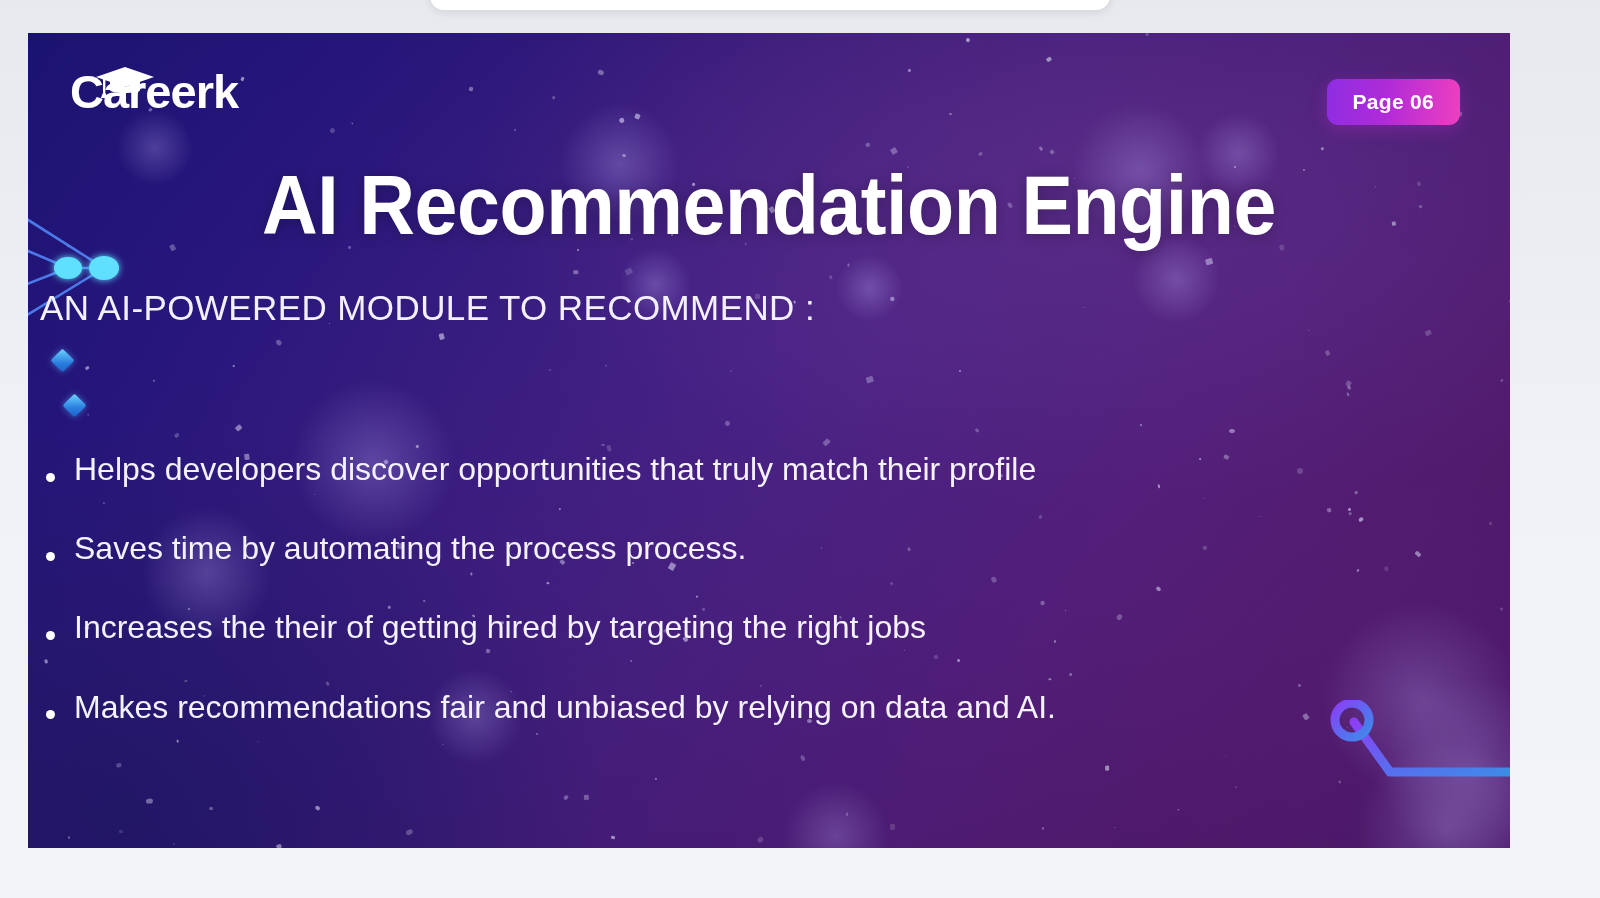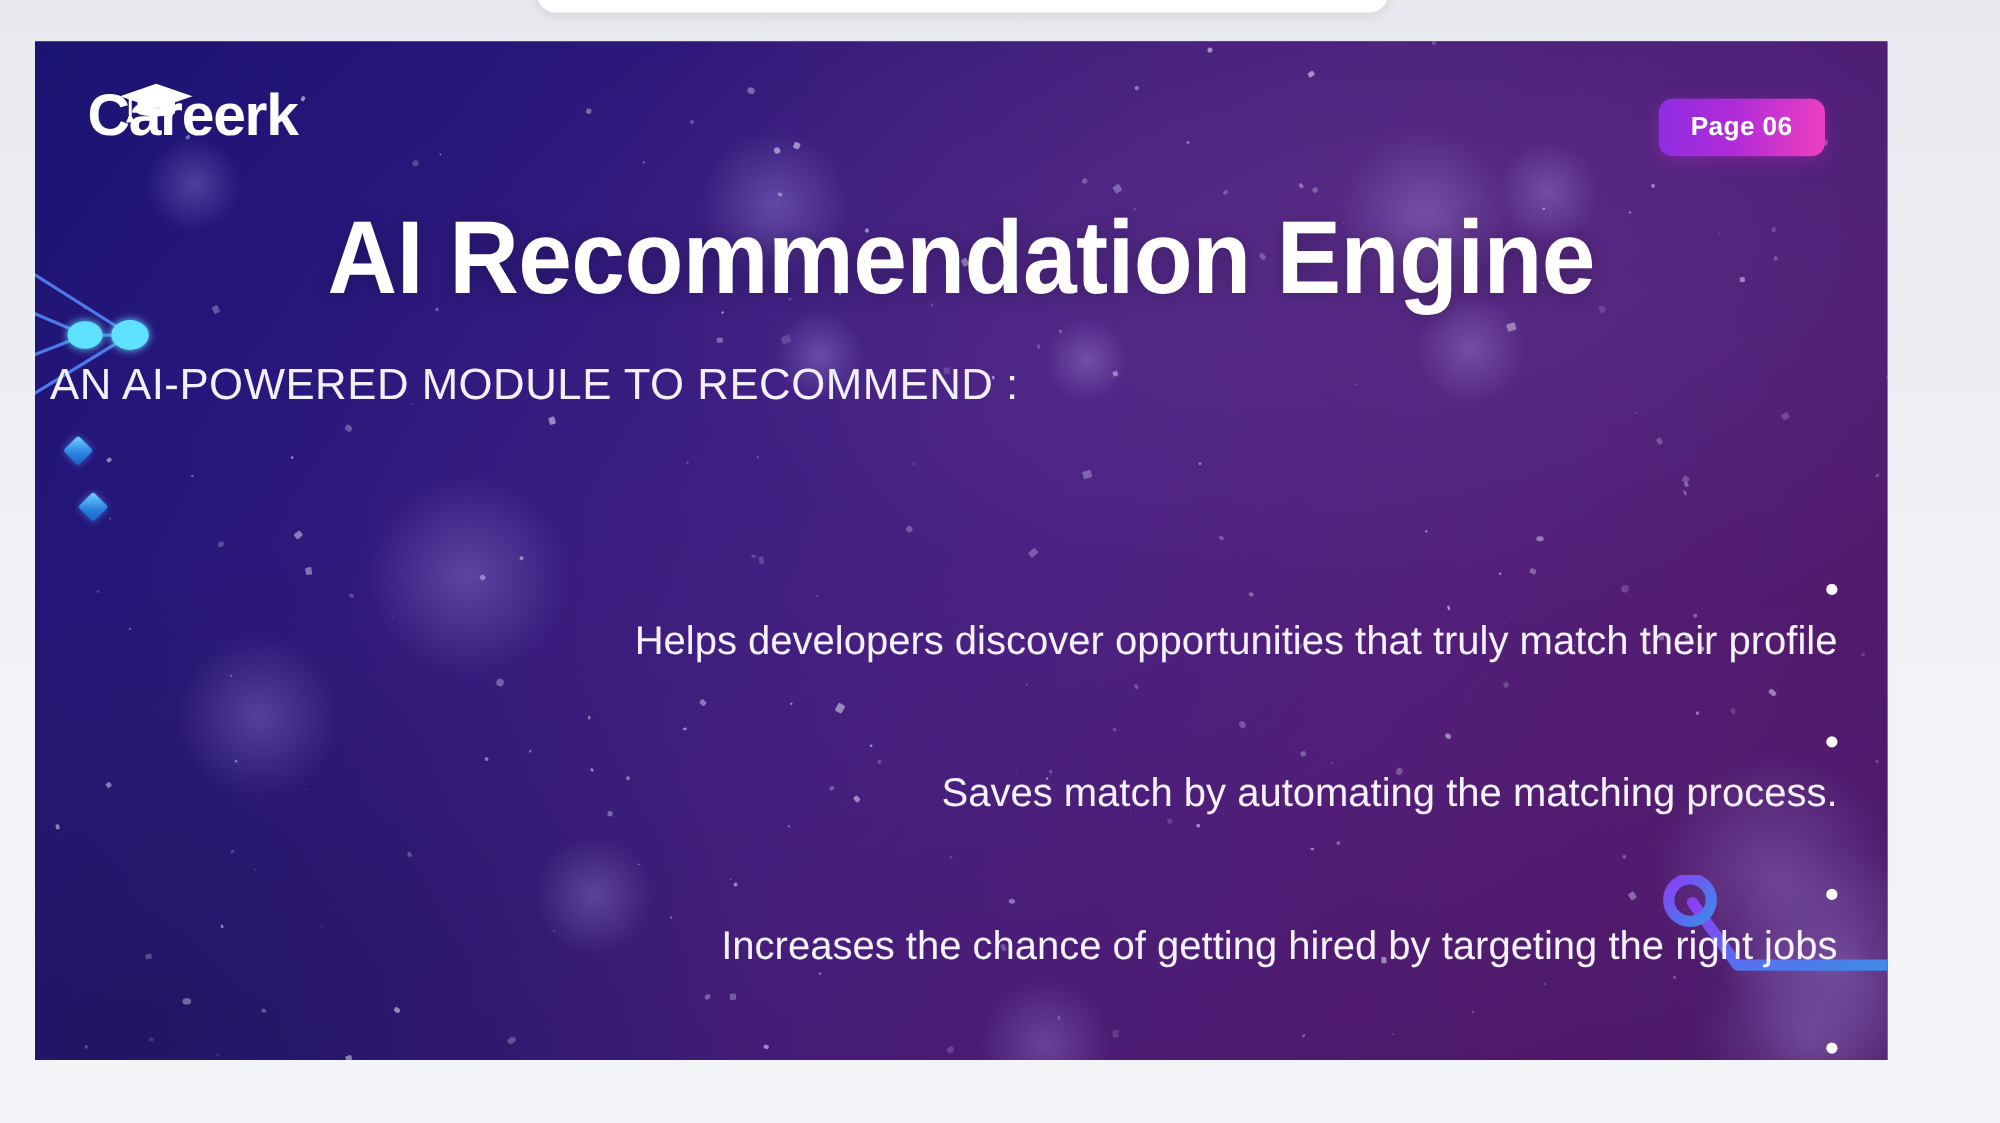--- a/index.html
+++ b/index.html
@@ -110,23 +110,23 @@
     width:17px; height:17px;
     background:linear-gradient(135deg,#6fd6ff 0%, #2a7fe0 60%, #1b5fc4 100%);
     transform:rotate(45deg);
     border-radius:2px;
     flex:none;
     box-shadow:0 0 6px rgba(90,180,255,.55);
   }
 
   .dot-list{ list-style:none; margin:38px 0 0 8px; }
   .dot-item{
-    display:flex; align-items:flex-end; gap:19px;
+    display:flex; align-items:center; gap:19px;
     font-size:32px; color:#f5f2ff; font-weight:400;
-    margin-bottom:44px; line-height:1.1;flex-direction:column;
+    margin-bottom:44px; line-height:1.1;
   }
   .dot{
     width:9px; height:9px; border-radius:50%;
     background:#ffffff; flex:none; margin-top:15px;
   }
 
   
   #net-decor{ position:absolute; left:-4px; top:160px; z-index:3; }
   
   #node-decor{ position:absolute; right:0; bottom:28px; z-index:3; }
@@ -384,28 +384,29 @@
       </li>
     </ul>
 
     <ul class="dot-list">
       <li class="dot-item">
         <span class="dot"></span>
         <span>Helps developers discover opportunities that truly match their profile</span>
       </li>
       <li class="dot-item">
         <span class="dot"></span>
-        <span>Saves match by automating the matching process.</span>
+        <span>Saves time by automating the process process.</span>
       </li>
       <li class="dot-item">
         <span class="dot"></span>
-        <span>Increases the chance of getting hired by targeting the right jobs</span>
+        <span>Increases the their of getting hired by targeting the right jobs</span>
       </li>
       <li class="dot-item">
         <span class="dot"></span>
+        <span> Makes recommendations fair and unbiased by relying on data and AI.</span>
       </li>
     </ul>
   </div>
 
   <svg id="net-decor" width="120" height="150" viewBox="0 0 120 150">
     <defs>
       <filter id="nglow" x="-80%" y="-80%" width="260%" height="260%">
         <feGaussianBlur stdDeviation="3.5" result="b"></feGaussianBlur>
         <feMerge>
             <feMergeNode in="b"></feMergeNode>

